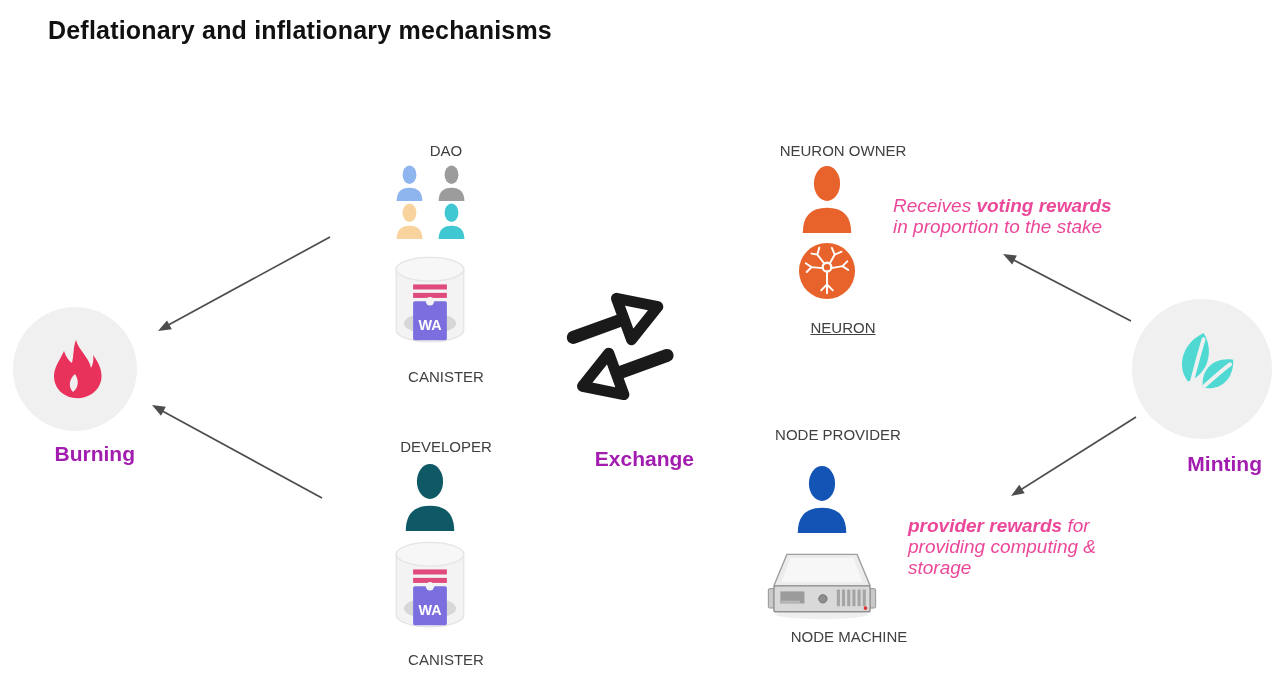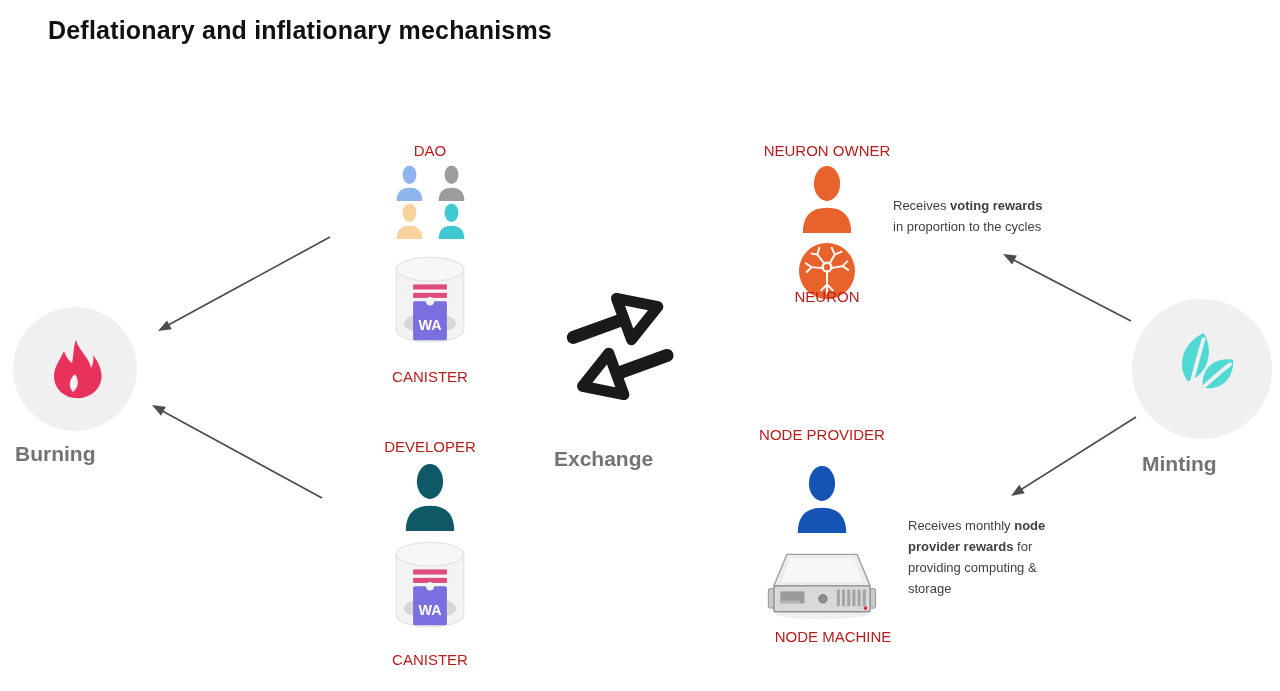--- a/index.html
+++ b/index.html
@@ -2,24 +2,24 @@
 <html><head>
 <meta charset="utf-8">
 <style>
   * { margin: 0; padding: 0; box-sizing: border-box; }
   body { background: #ffffff; font-family: "Liberation Sans", "DejaVu Sans", sans-serif; }
   .canvas { position: relative; width: 1280px; height: 691px; background: #ffffff; overflow: hidden; padding-left: 31px; }
 
   .abs { position: absolute; }
   .title { left: 48px; top: 16px; font-size: 25px; font-weight: 700; color: #111; letter-spacing: .2px; }
 
-  .small-label { font-size: 15px; color: #b91c1c; text-align: center; }
-  .big-label { font-size: 21px; font-weight: 700; color: #737373; text-align: left; }
-
-  .note { font-size: 13px; color: #404040; line-height: 21px; }
+  .small-label { font-size: 15px; color: #404040; text-align: center; margin-left: 16px; }
+  .big-label { font-size: 21px; font-weight: 700; color: #a21caf; text-align: right; }
+
+  .note { font-size: 19px; color: #ec4899; line-height: 21px; font-style: italic; }
   .note span { display: inline; }
   .note .ln { display: block; }
   .note b { font-weight: 700; }
 
   .circle-badge {
     border-radius: 50%;
     background: #F0F0F1;
     display: flex; align-items: center; justify-content: center;
   }
 
@@ -147,25 +147,25 @@
     <circle cx="30" cy="30" r="29" fill="#E8632C"></circle>
     <g stroke="#ffffff" stroke-width="2" stroke-linecap="round" fill="none">
       <circle cx="30" cy="26" r="4.5" stroke-width="2.4"></circle>
       <path d="M27,22 L20,13 M20,13 L14,12 M20,13 L22,6"></path>
       <path d="M33,22 L38,13 M38,13 L35,6 M38,13 L45,10"></path>
       <path d="M25.6,27 L14,26 M14,26 L8,22 M14,26 L9,31"></path>
       <path d="M34.4,27 L46,25 M46,25 L51,20 M46,25 L52,29"></path>
       <path d="M30,30.5 L30,44 M30,44 L24,50 M30,44 L36,50 M30,44 L30,53"></path>
     </g>
   </svg>
-  <div class="abs small-label" style="left:777px; top:288px; width:100px;">NEURON</div>
+  <div class="abs small-label" style="left:777px; top:319px; width:100px;text-decoration:underline;">NEURON</div>
 
   <div class="abs note" style="left:893px; top:195px; width:230px;">
     <span class="ln"><span>Receives </span><b>voting rewards</b></span>
-    <span class="ln">in proportion to the cycles</span>
+    <span class="ln">in proportion to the stake</span>
   </div>
 
   <div class="abs small-label" style="left:747px; top:426px; width:150px;">NODE PROVIDER</div>
   <svg class="abs" style="left:791px; top:464px;" width="62" height="70" viewBox="0 0 64 70">
     <g fill="#1354B5">
         <ellipse cx="32" cy="19" rx="13.5" ry="18"></ellipse>
         <path d="M7,70 Q7,44 32,44 Q57,44 57,70 Z"></path>
       </g>
   </svg>
 
@@ -185,21 +185,20 @@
       <rect x="87.2" y="46" width="3.4" height="18"></rect>
         <rect x="92.8" y="46" width="3.4" height="18"></rect>
       <rect x="98.4" y="46" width="3.4" height="18"></rect>
         <rect x="104" y="46" width="3.4" height="18"></rect>
     </g>
     <circle cx="107" cy="66" r="2" fill="#E03131"></circle>
   </svg>
   <div class="abs small-label" style="left:758px; top:628px; width:150px;">NODE MACHINE</div>
 
   <div class="abs note" style="left:908px; top:515px; width:220px;">
-    <span class="ln"><span>Receives monthly </span><b>node</b></span>
     <span class="ln"><b>provider rewards</b><span> for</span></span>
     <span class="ln">providing computing &amp;</span>
     <span class="ln">storage</span>
   </div>
 
   <div class="abs circle-badge" style="left:1132px; top:299px; width:140px; height:140px;">
     <svg width="78" height="78" viewBox="0 0 100 100">
       <g fill="#4FD9D2">
         <path d="M52,4 C26,16 16,46 32,66 C58,58 66,26 52,4 Z"></path>
         <path d="M90,38 C66,34 48,50 51,74 C75,78 91,62 90,38 Z"></path>

